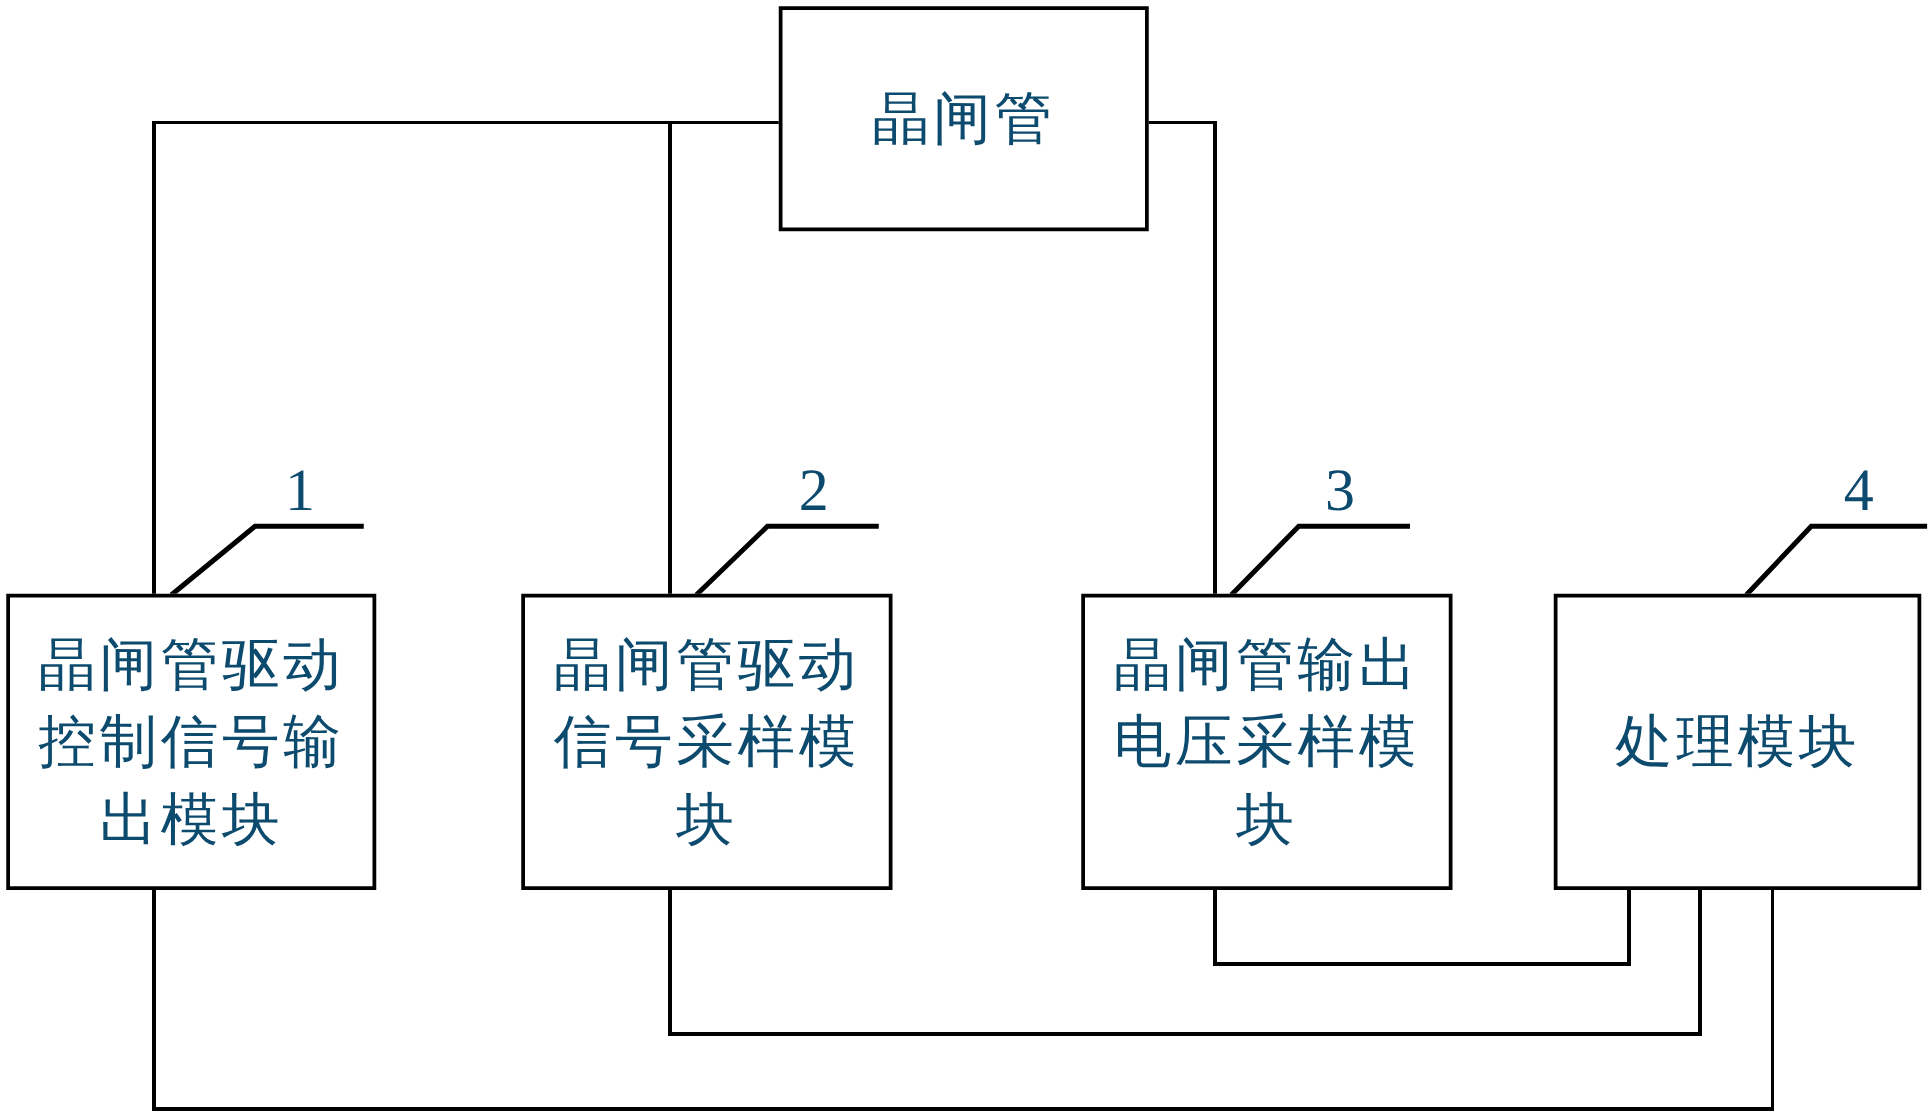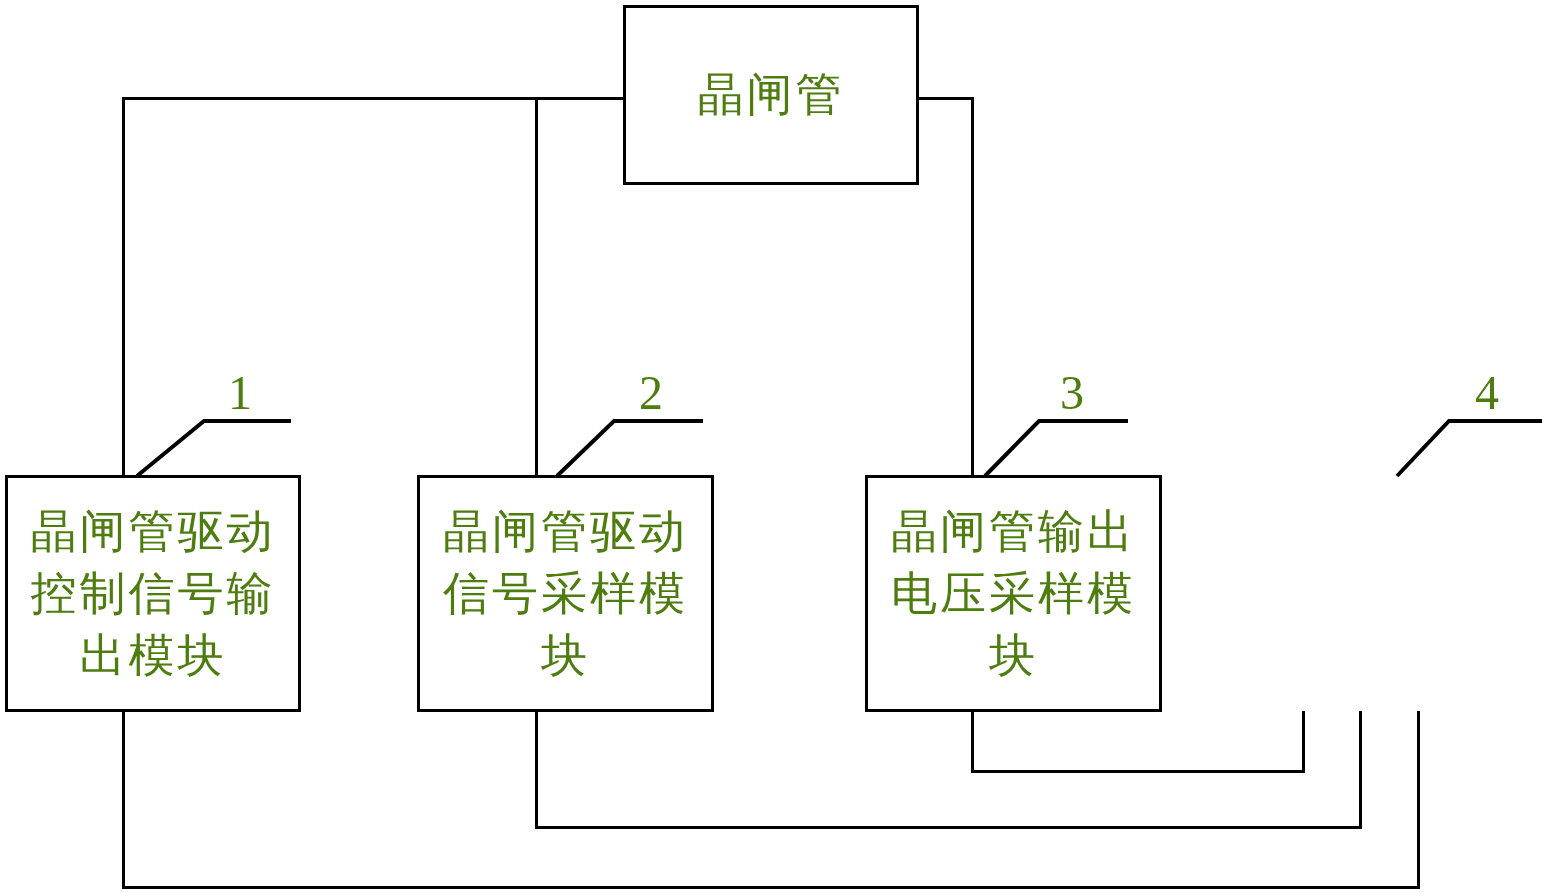--- a/index.html
+++ b/index.html
@@ -6,21 +6,21 @@
     margin: 0;
     padding: 0;
     background: #ffffff;
   }
   .canvas {
     position: relative;
     width: 1542px;
     height: 892px;
     background: #ffffff;
     font-family: "Liberation Serif", "DejaVu Serif", serif;
-    color: #4d7c0f;
+    color: #0c4a6e;
     overflow: hidden;
   }
   svg.wires {
     position: absolute;
     left: 0;
     top: 0;
     width: 1542px;
     height: 892px;
   }
   .wire {
@@ -112,19 +112,22 @@
 信号采样模
 块</div>
   </div>
 
   <div class="box module-3">
     <div class="box-label">晶闸管输出
 电压采样模
 块</div>
   </div>
 
+  <div class="box module-4">
+    <div class="box-label">处理模块</div>
+  </div>
 
   <div class="ref-num ref-1">1</div>
   <div class="ref-num ref-2">2</div>
   <div class="ref-num ref-3">3</div>
   <div class="ref-num ref-4">4</div>
 
 </div>
 
 </body></html>

